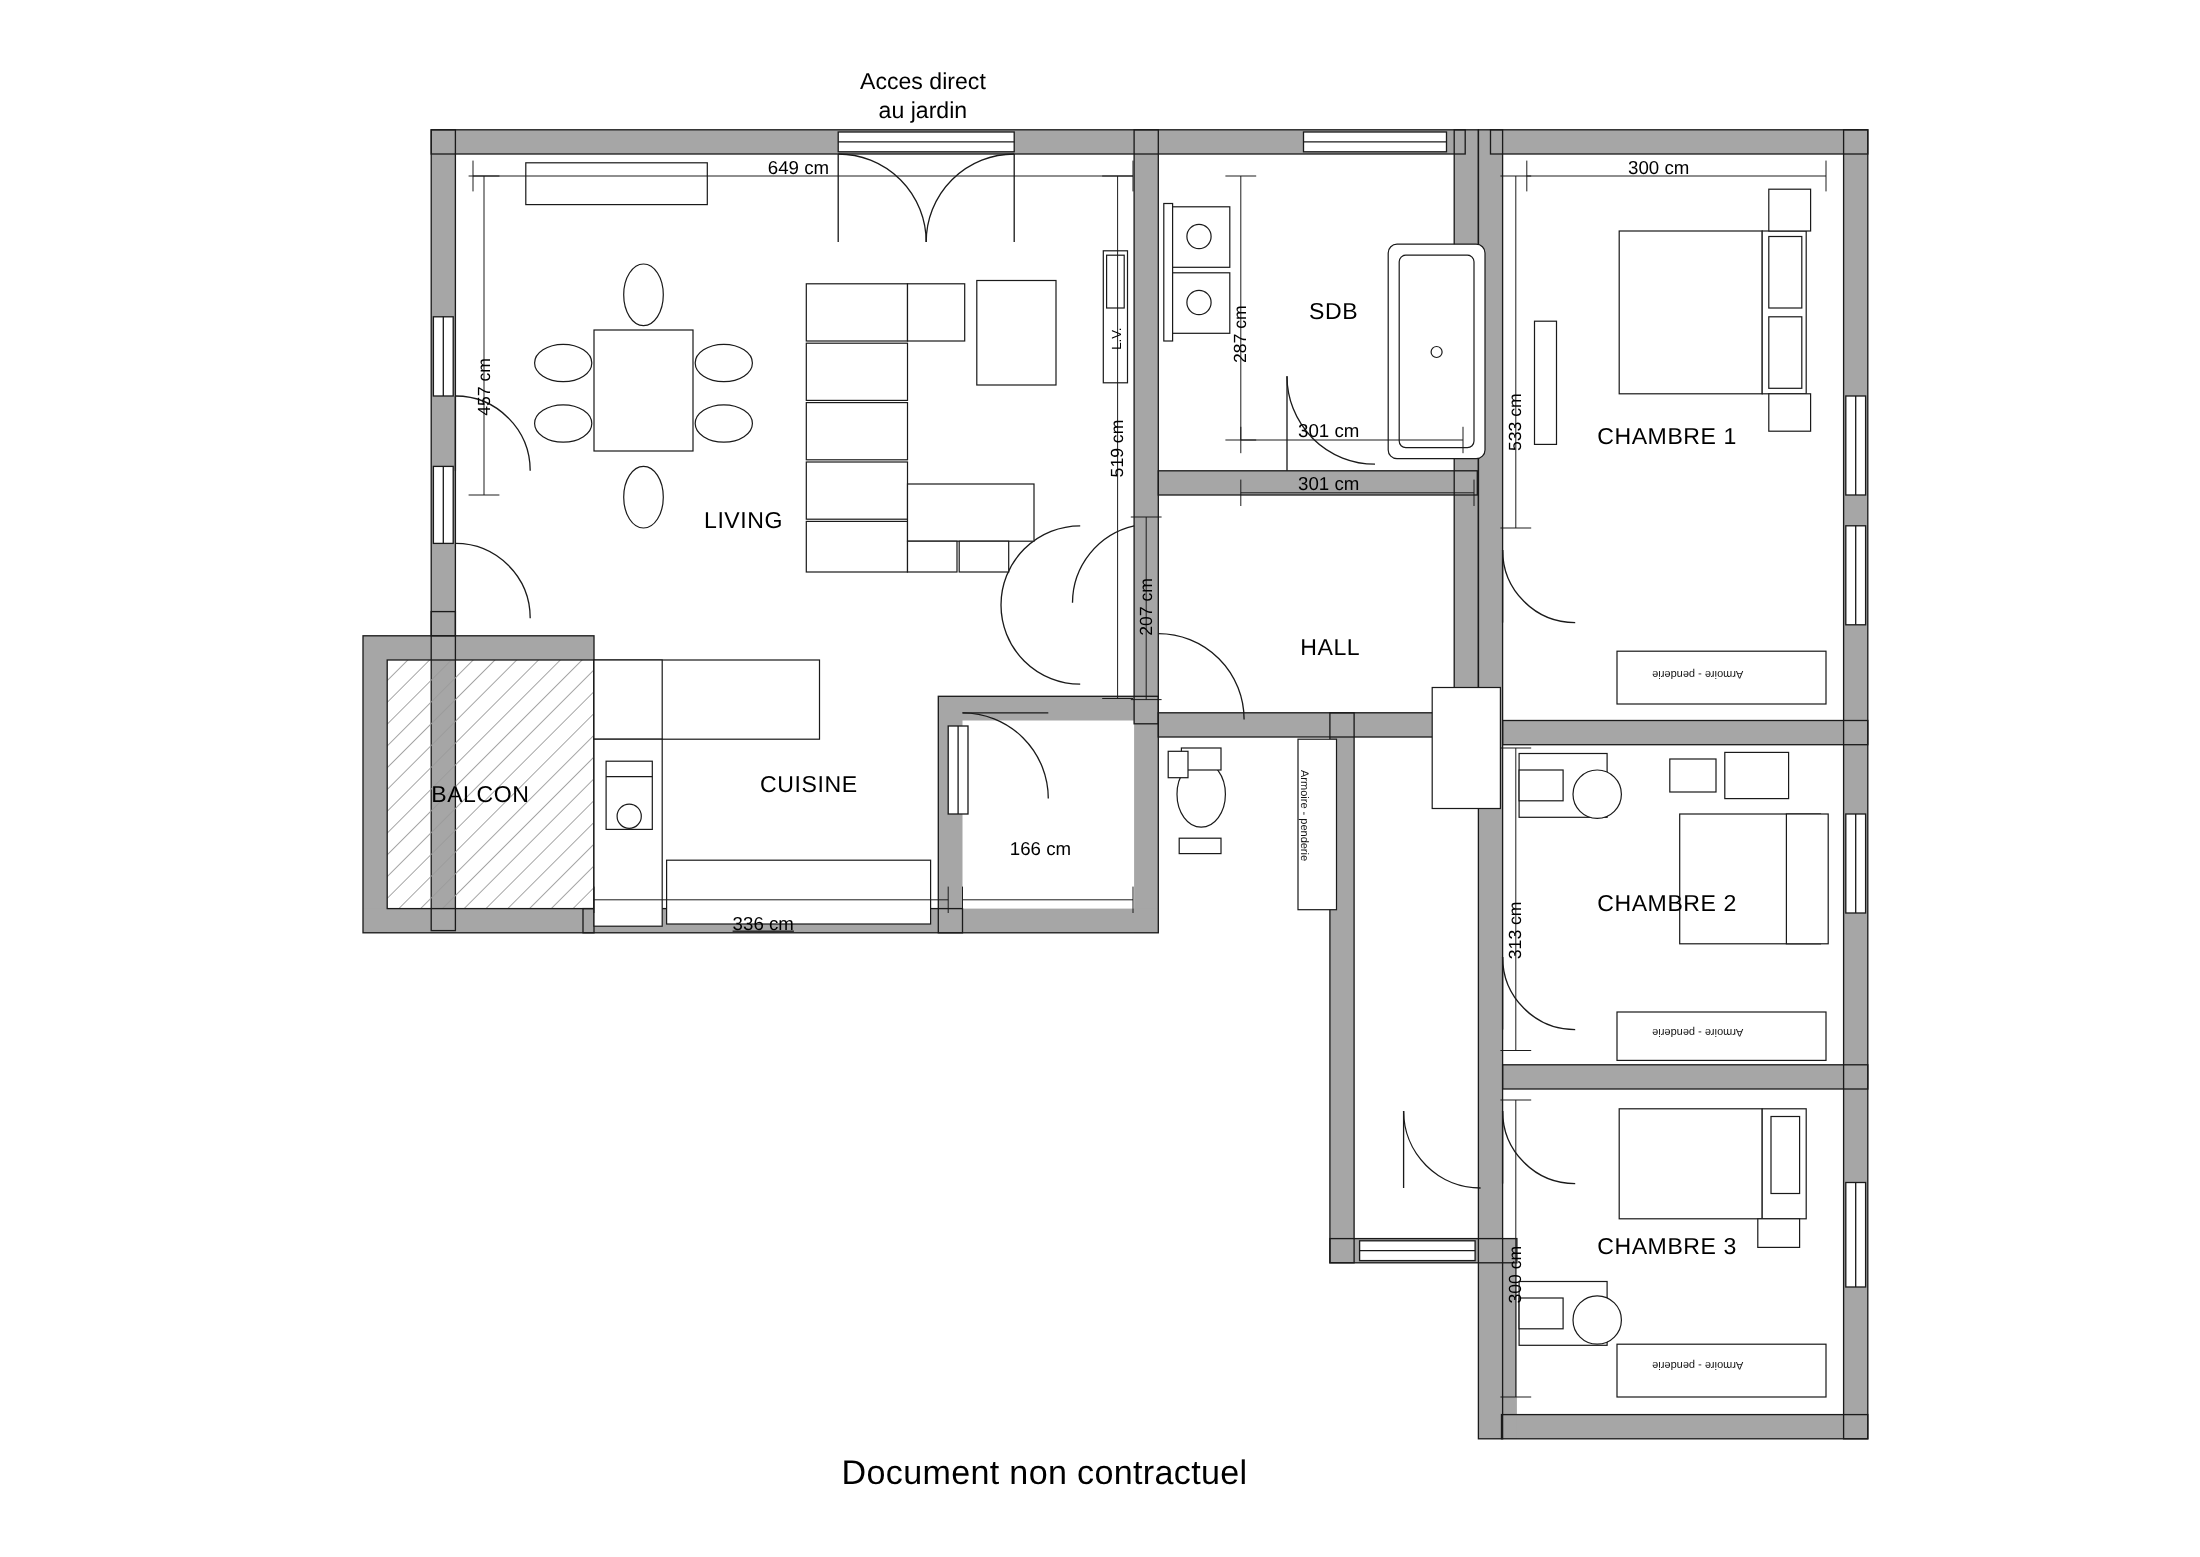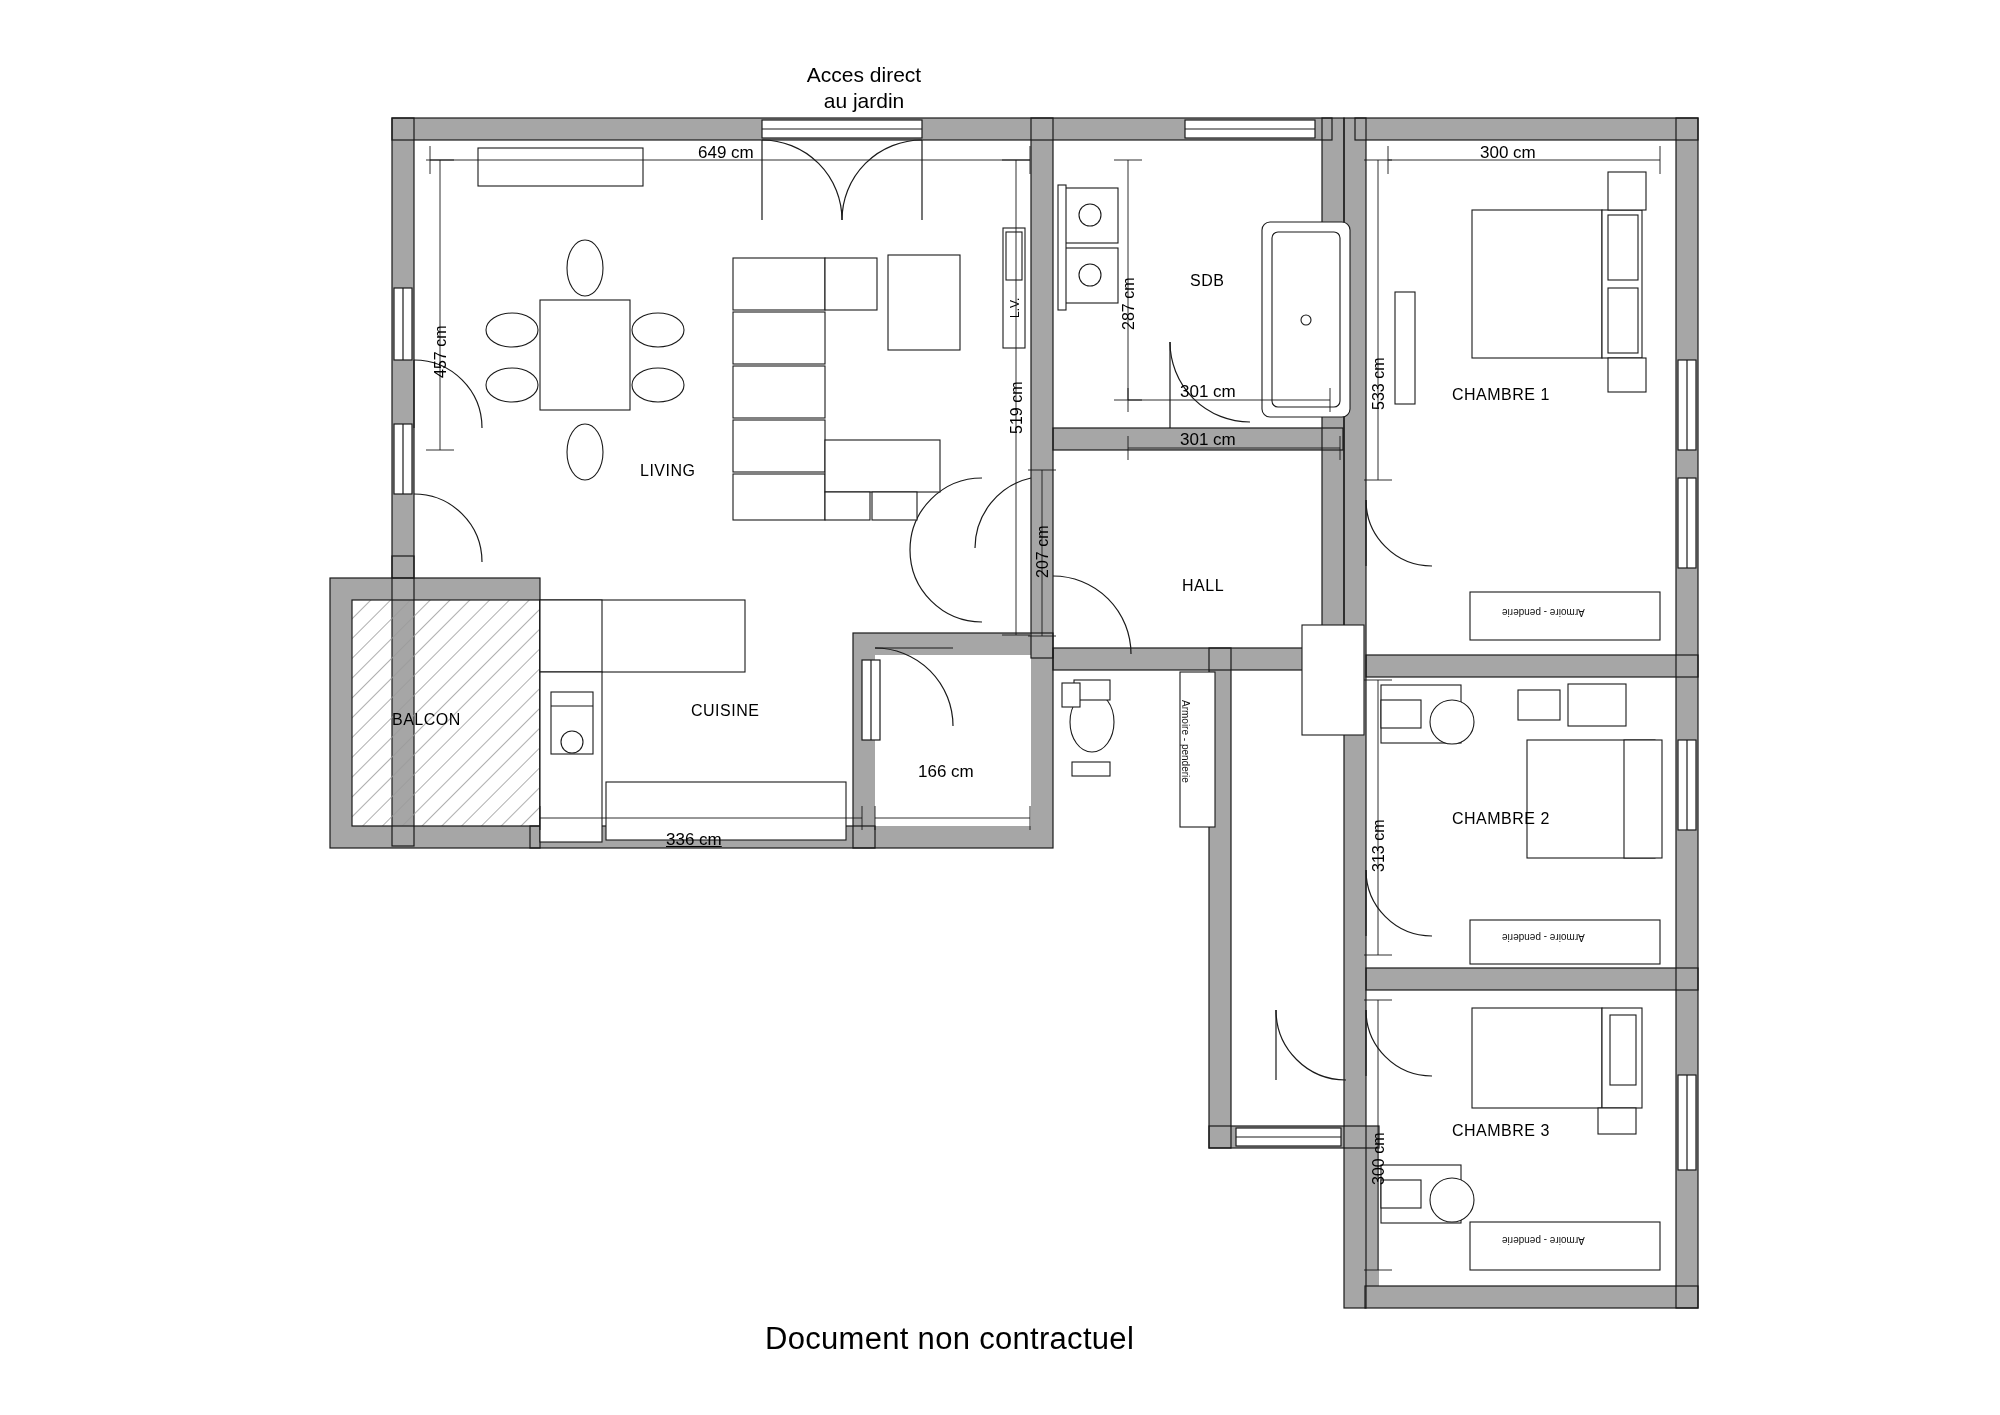--- a/index.html
+++ b/index.html
@@ -1,21 +1,21 @@
 <!DOCTYPE html>
 <html><head>
 <meta charset="utf-8">
 <style>
   html,body{margin:0;padding:0;background:#ffffff;}
   body{width:2000px;height:1415px;position:relative;overflow:hidden;
        font-family:"Liberation Sans", sans-serif;color:#000;}
   #plan{position:absolute;left:0;top:0;width:2000px;height:1415px;}
   .lbl{position:absolute;font-family:"Liberation Sans",sans-serif;color:#000;
        white-space:nowrap;}
-  .room-label{font-size:16px;letter-spacing:.5px;text-align:right;}
+  .room-label{font-size:21px;letter-spacing:.5px;text-align:right;}
   .dim{font-size:17px;}
   .dim-v{font-size:16px;transform-origin:left top;}
   .note{font-size:21px;text-align:center;line-height:1.25;}
   .footer{font-size:31px;letter-spacing:.3px;}
   .wardrobe{font-size:10px;transform:rotate(180deg);color:#111;}
   .wardrobe-v{font-size:10px;color:#111;}
   .tinyv{font-size:12px;}
 </style>
 </head>
 <body>
@@ -328,21 +328,21 @@
     <line x1="540" y1="818" x2="862" y2="818"></line>
     <line x1="540" y1="806" x2="540" y2="830"></line>
       <line x1="862" y1="806" x2="862" y2="830"></line>
 
     <line x1="875" y1="818" x2="1030" y2="818"></line>
     <line x1="875" y1="806" x2="875" y2="830"></line>
       <line x1="1030" y1="806" x2="1030" y2="830"></line>
   </g>
 </svg>
 
-<div class="lbl note" style="left:774px;top:62px;width:180px;">
+<div class="lbl note" style="left:749px;top:62px;width:180px;">
   <div>Acces direct</div>
   <div>au jardin</div>
 </div>
 
 <div class="lbl room-label" style="left:640px;top:462px;">LIVING</div>
 
 <div class="lbl room-label" style="left:673px;top:702px;margin-left:18px;">CUISINE</div>
 
 <div class="lbl room-label" style="left:392px;top:711px;">BALCON</div>
 

